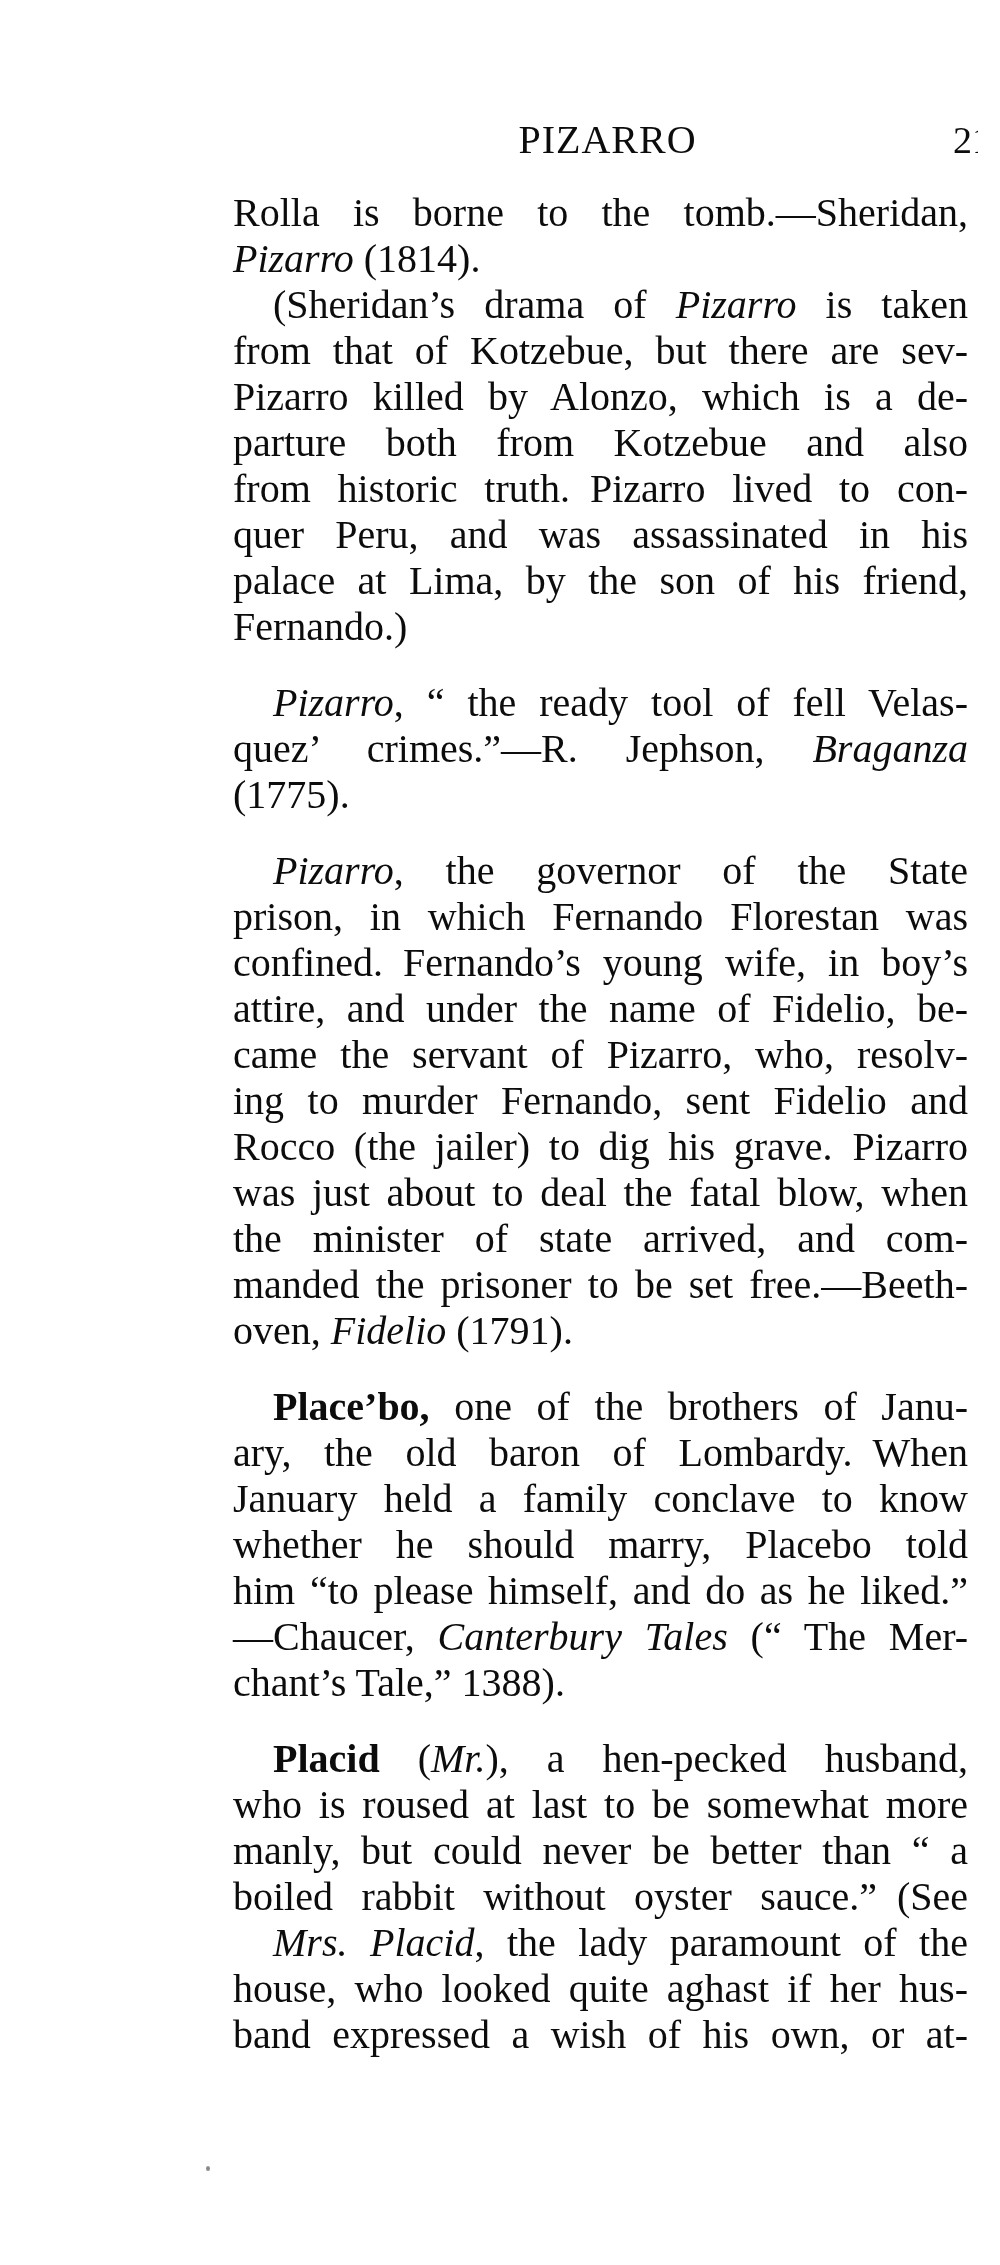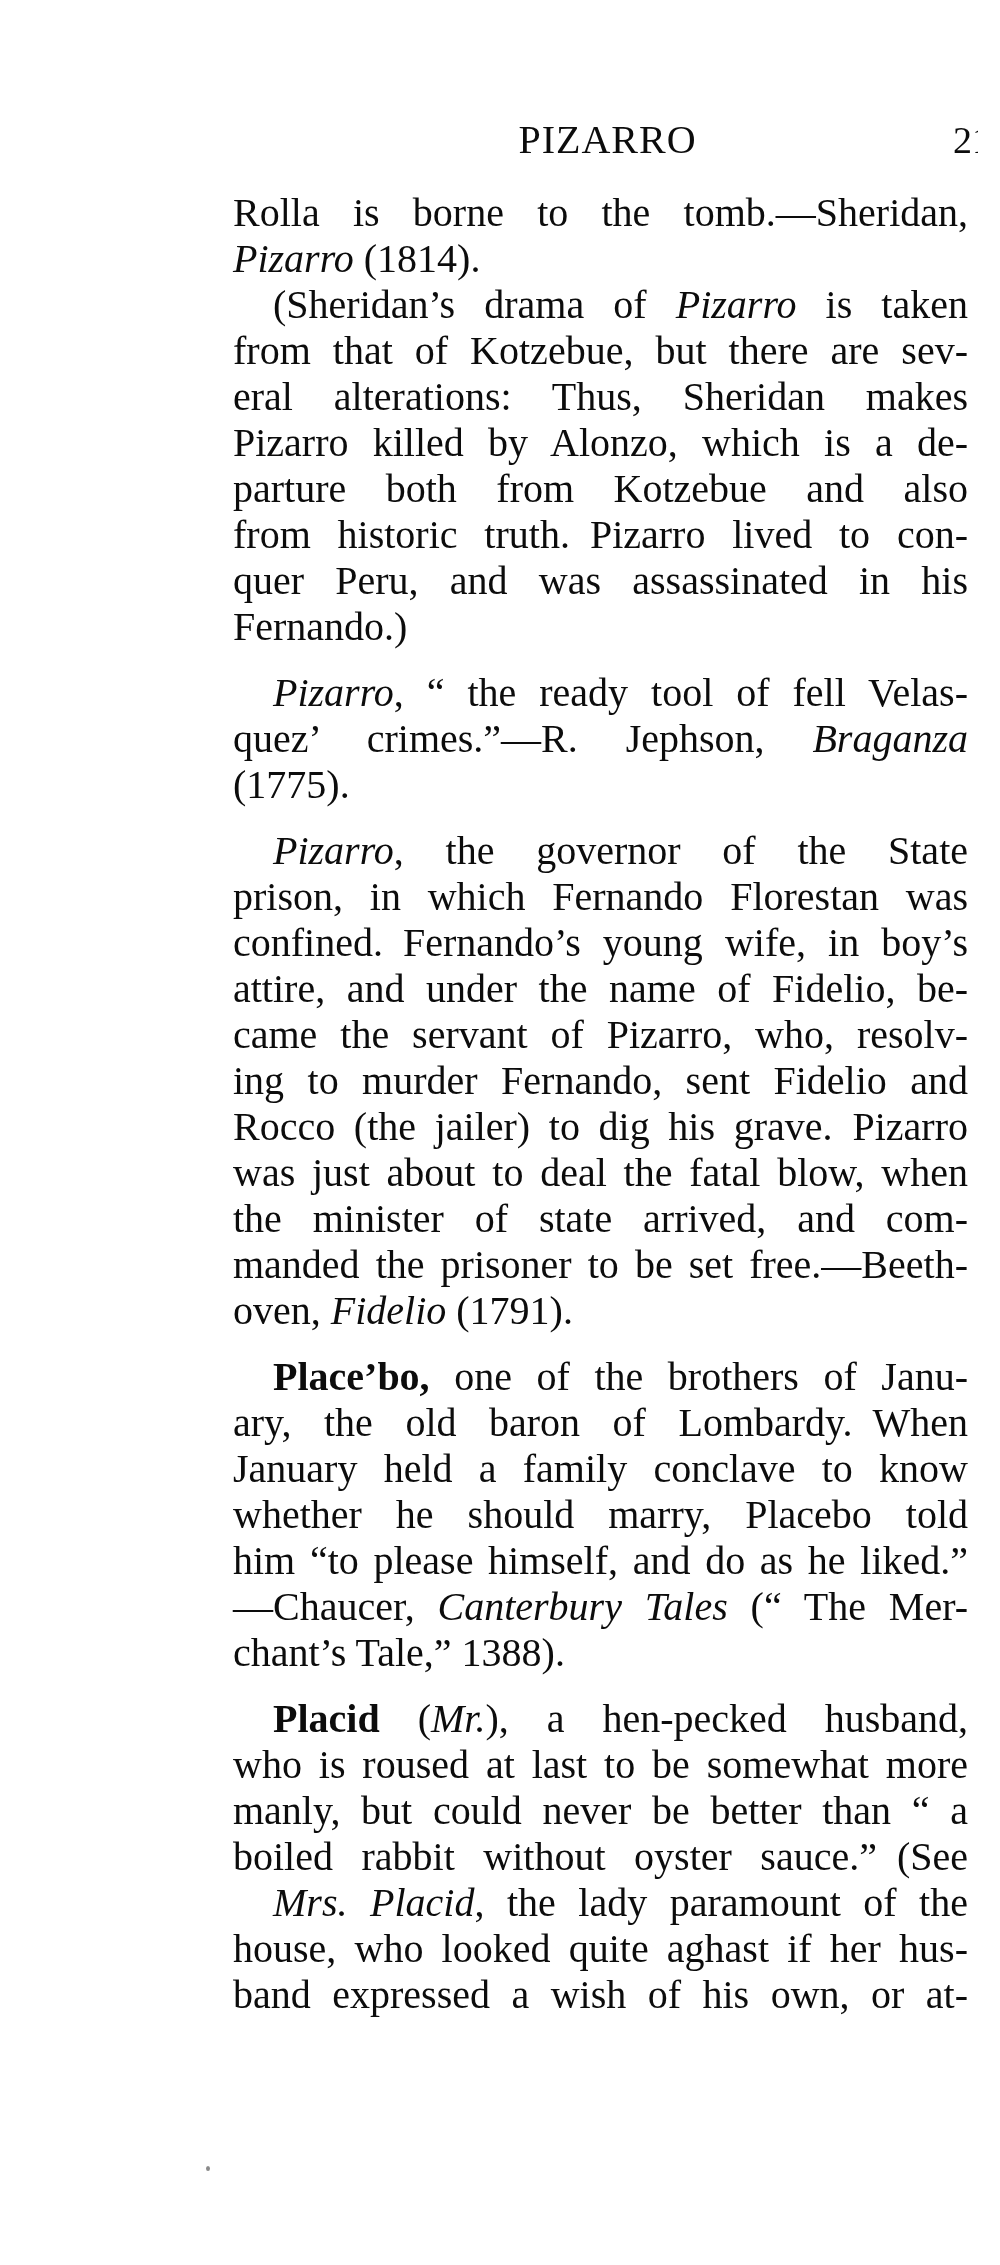--- a/index.html
+++ b/index.html
@@ -39,21 +39,21 @@
   }
   .text-block {
     position: absolute;
     left: 233px;
     top: 190px;
     width: 735px;
     font-size: 40px;
     line-height: 46px;
   }
   .para { margin: 0; }
-  .para.gap { margin-top: 20px; }
+  .para.gap { margin-top: 30px; }
   .para.indent .line:first-child { text-indent: 40px; }
   .line {
     text-align: justify;
     text-align-last: justify;
     text-justify: inter-word;
     white-space: normal;
   }
   .line.last {
     text-align: center;
     text-align-last: left;
@@ -80,25 +80,25 @@
   </div>
   <div class="page-num"><span>2</span><span class="pnum-partial">1</span></div>
   <div class="text-block">
       <div class="para">
         <div class="line"><span>Rolla is borne to the tomb.—Sheridan,</span></div>
         <div class="line last"><span class="i">Pizarro</span><span> (1814).</span></div>
       </div>
       <div class="para indent">
         <div class="line"><span>(Sheridan’s drama of </span><span class="i">Pizarro</span><span> is taken</span></div>
         <div class="line"><span>from that of Kotzebue, but there are sev-</span></div>
-        <div class="line"><span>eral alterations: Thus, Sheridan makes</span></div>
         <div class="line"><span>Pizarro killed by Alonzo, which is a de-</span></div>
         <div class="line"><span>parture both from Kotzebue and also</span></div>
         <div class="line"><span>from historic truth. Pizarro lived to con-</span></div>
         <div class="line"><span>quer Peru, and was assassinated in his</span></div>
+        <div class="line"><span>palace at Lima, by the son of his friend,</span></div>
         <div class="line last"><span>Fernando.)</span></div>
       </div>
       <div class="para indent gap">
         <div class="line"><span class="i">Pizarro</span><span>, “ the ready tool of fell Velas-</span></div>
         <div class="line"><span>quez’ crimes.”—R. Jephson, </span><span class="i">Braganza</span></div>
         <div class="line last"><span>(1775).</span></div>
       </div>
       <div class="para indent gap">
         <div class="line"><span class="i">Pizarro</span><span>, the governor of the State</span></div>
         <div class="line"><span>prison, in which Fernando Florestan was</span></div>

